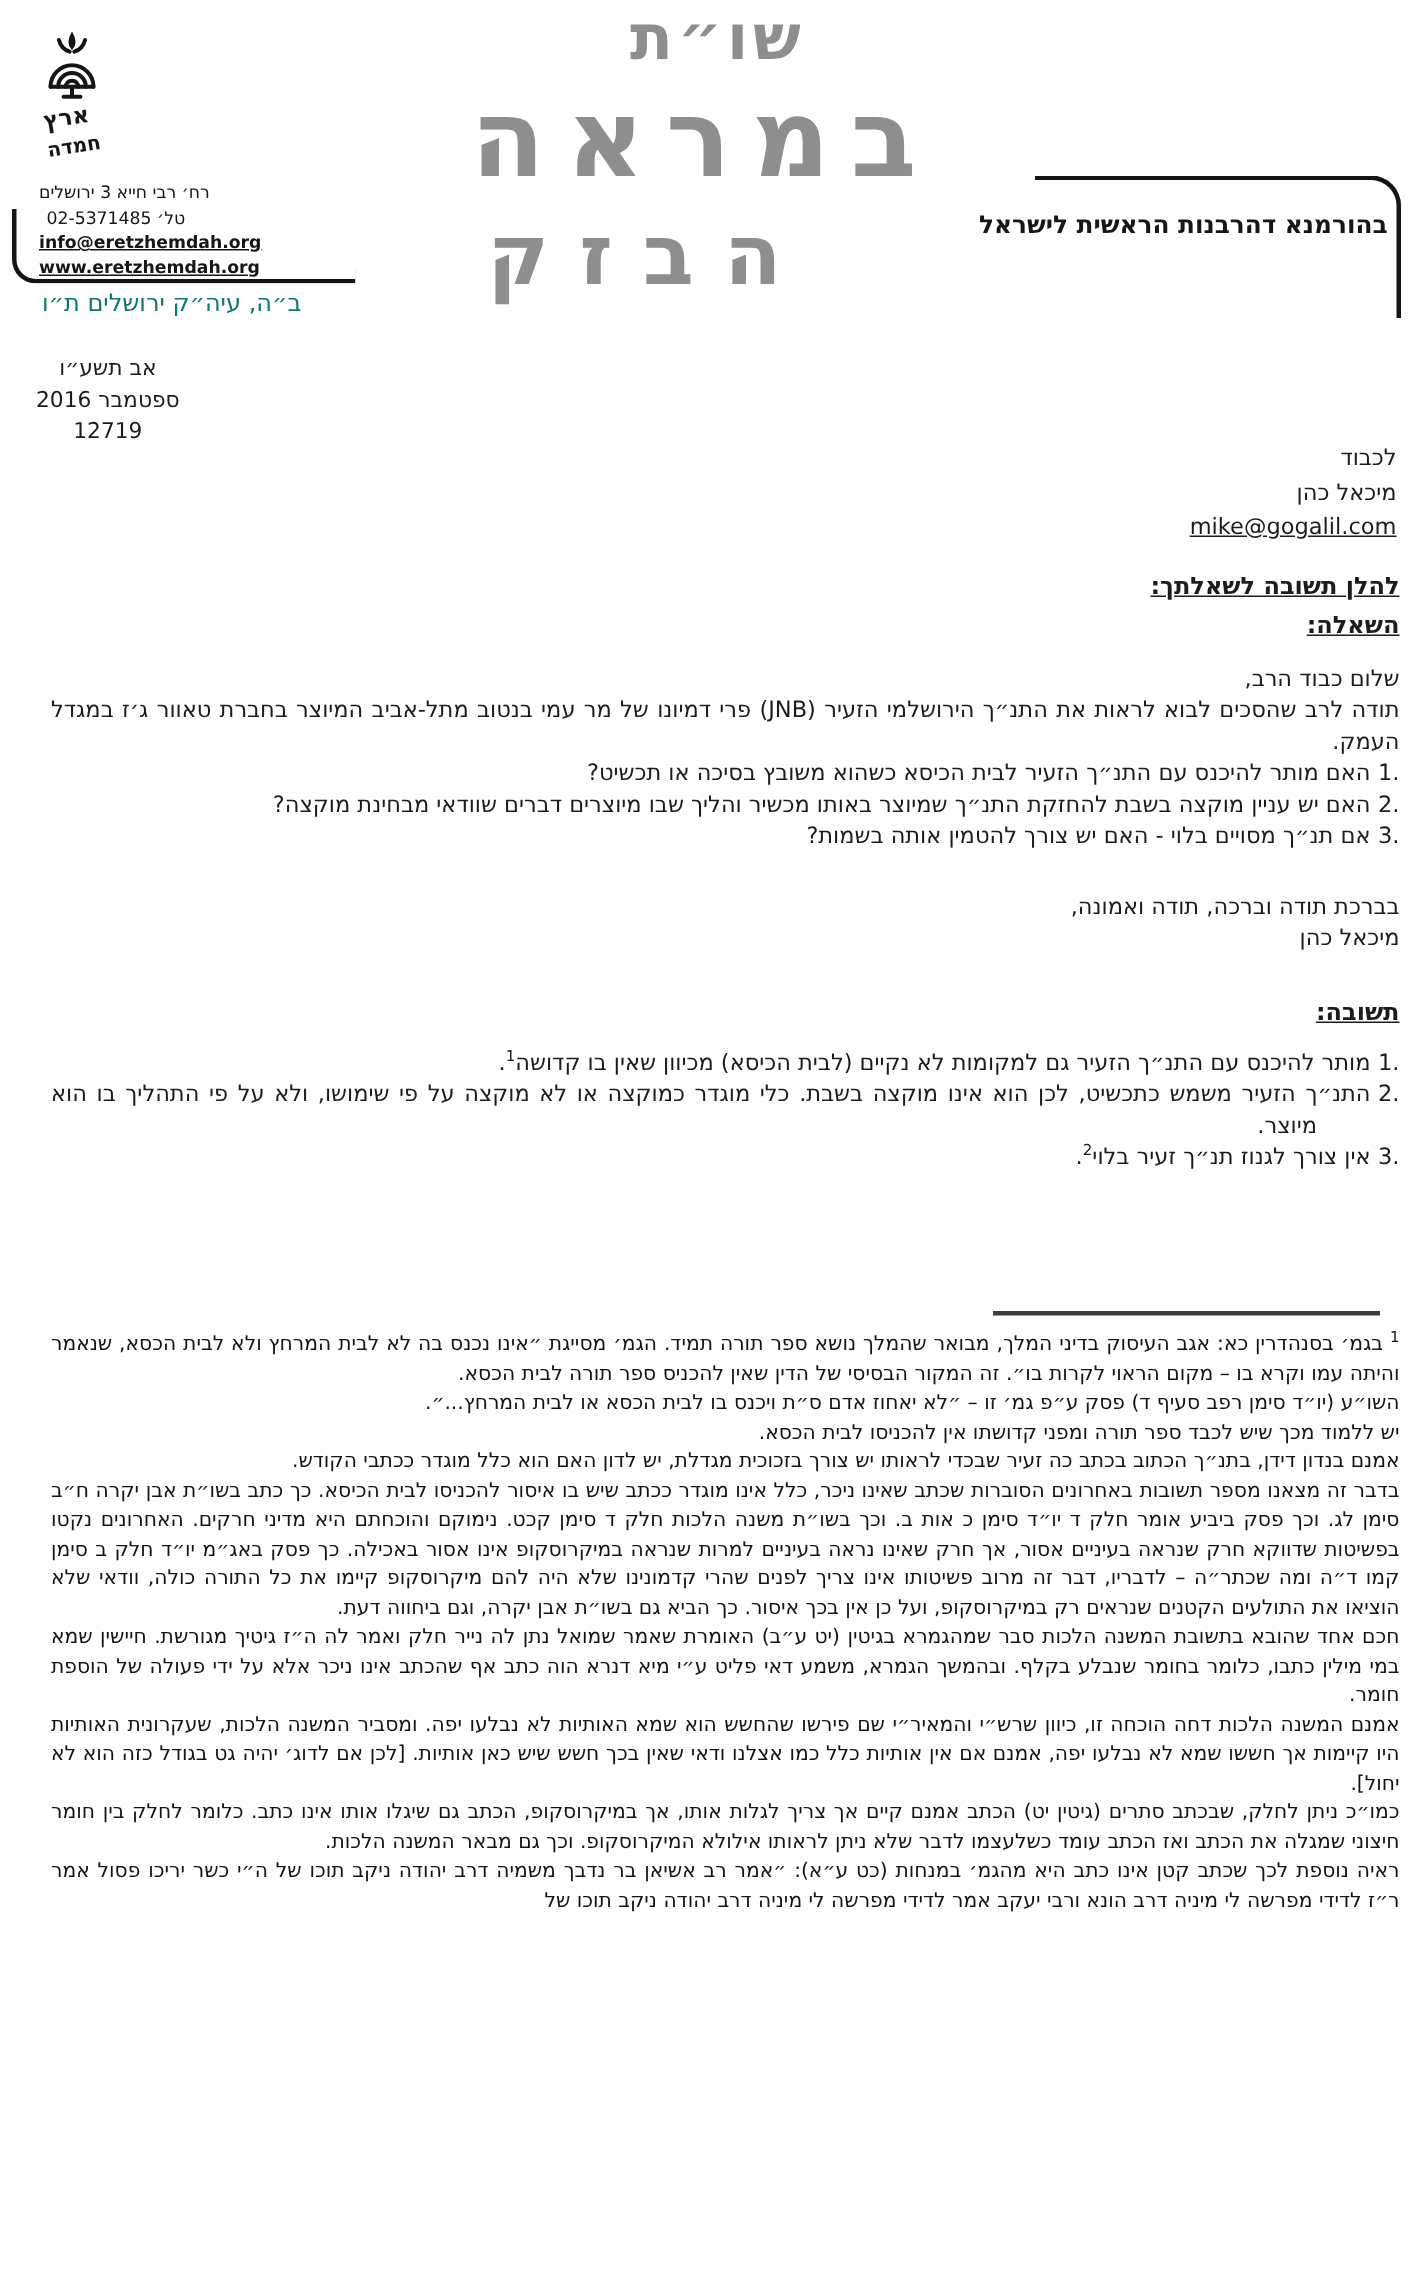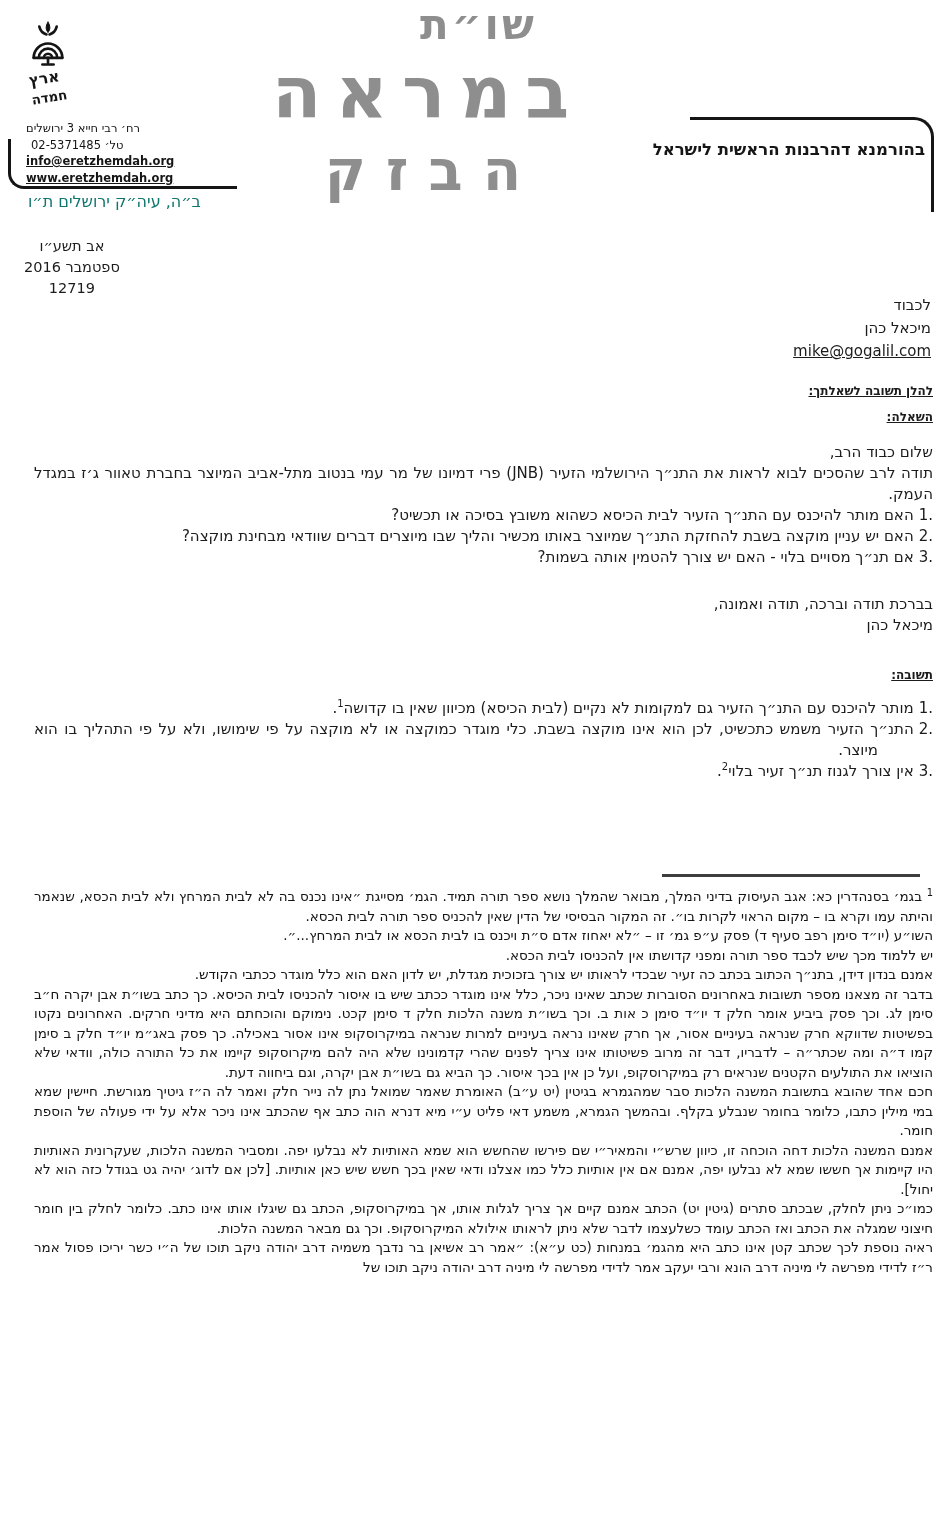--- a/index.html
+++ b/index.html
@@ -18,21 +18,21 @@
     position:absolute; left:8px; top:139px; width:226px; height:47px;
     border-left:3px solid #151515; border-bottom:3px solid #151515;
     border-bottom-left-radius:16px;
   }
   .blessing {
     position:absolute; left:28px; top:192px; width:220px;
     direction:rtl; text-align:left; font-size:16px; color:#0f766e;
   }
   .title-word { position:absolute; color:#8e8e8e; font-weight:bold; white-space:nowrap; }
   .title-shut   { left:420px; top:0;  font-size:42px; letter-spacing:3px; }
-  .title-bemareh{ left:272px; top:50px;  width:395px; font-size:72px; letter-spacing:14px; }
+  .title-bemareh{ left:272px; top:50px;  width:395px; text-align:center; font-size:72px; letter-spacing:14px; }
   .title-habazak{ left:233px; top:138px; width:400px; text-align:center; font-size:56px; letter-spacing:20px; }
   .right-frame {
     position:absolute; left:690px; top:117px; width:241px; height:92px;
     border-top:3px solid #151515; border-right:3px solid #151515;
     border-top-right-radius:20px;
   }
   .subtitle {
     position:absolute; right:22px; top:136px; width:380px;
     direction:rtl; text-align:right; font-weight:bold; font-size:16.5px; line-height:27px; color:#161616;
   }
@@ -44,21 +44,21 @@
   .recipient {
     position:absolute; right:16px; top:294px; direction:rtl; text-align:right;
     font-size:15px; line-height:23px;
   }
   .recipient .email { direction:ltr; unicode-bidi:embed; display:inline-block; text-decoration:underline; }
   
   .content {
     position:absolute; top:380px; right:14px; left:34px;
     direction:rtl; text-align:right; font-size:15px; line-height:21px;
   }
-  .heading { font-weight:bold; text-decoration:underline; font-size:12px; line-height:22px; }
+  .heading { font-weight:bold; text-decoration:underline; font-size:16px; line-height:22px; }
   .heading.intro { margin-bottom:4px; }
   .heading.question { margin-bottom:14px; }
   .heading.answer { margin-top:28px; }
   .q-body { margin:0; text-align:justify; }
   .q-item { padding-right:28px; text-indent:-28px; text-align:justify; }
   .a-list { margin-top:12px; }
   .a-item { padding-right:55px; text-indent:-55px; text-align:justify; }
   .num { direction:ltr; unicode-bidi:embed; display:inline; margin-left:5px; }
   .closing { margin-top:26px; }
   sup.fn-ref { font-size:10px; line-height:0; vertical-align:super; }

